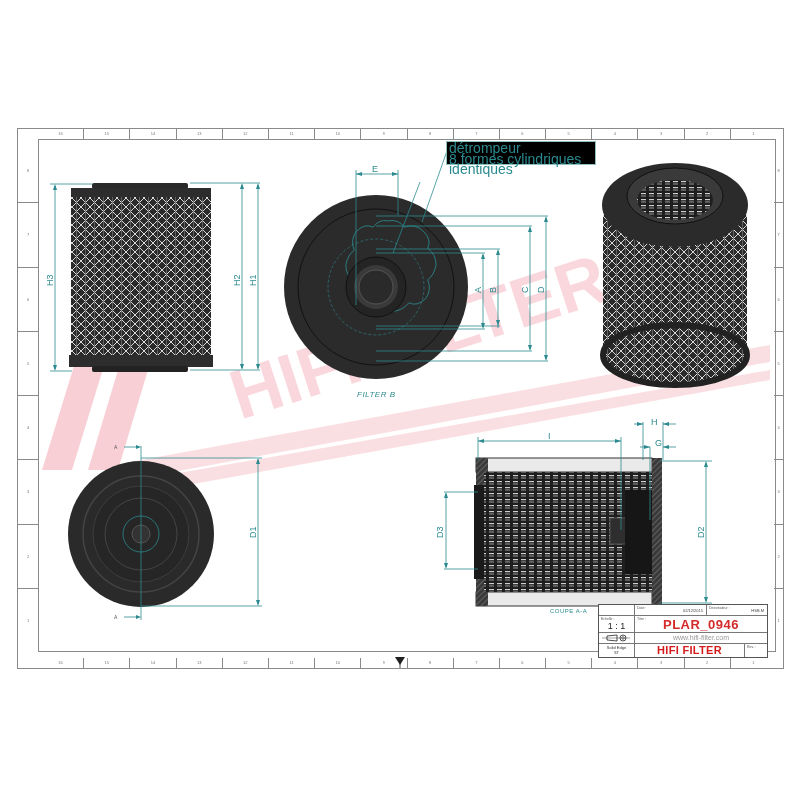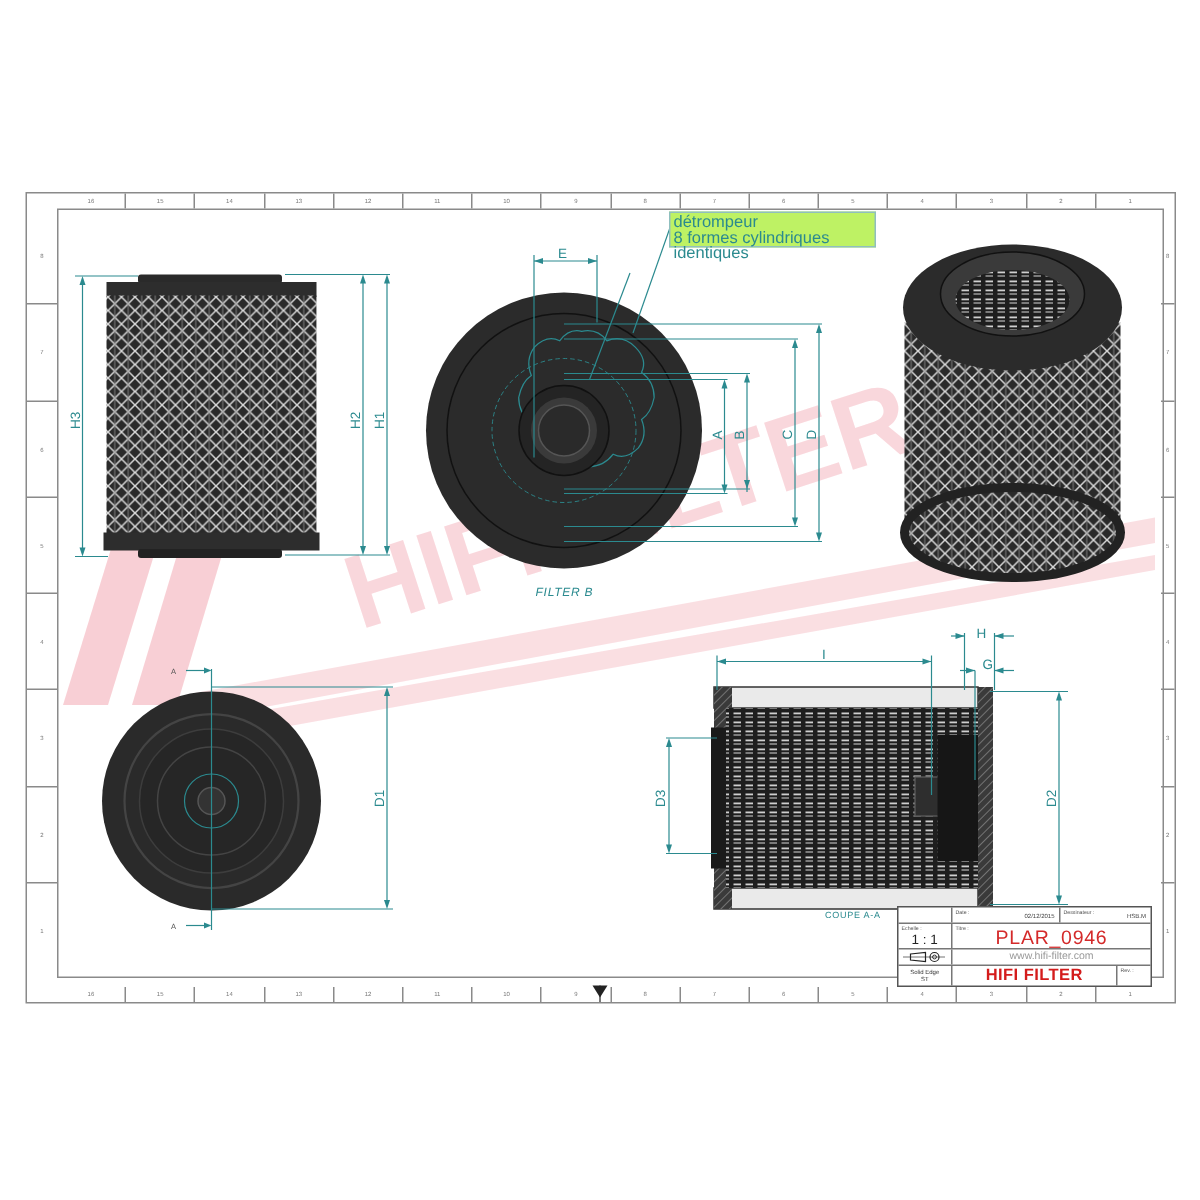--- a/index.html
+++ b/index.html
@@ -15,26 +15,26 @@
   .zone-left { left:0; }
   .zone-right { right:0; width:9px; }
   .zone-rcell { flex:1; border-bottom:1px solid #8a8a8a; font-size:4px; color:#777; display:flex; align-items:center; justify-content:center; }
   .zone-rcell:last-child { border-bottom:none; }
   svg.drawing { position:absolute; left:0; top:0; }
   .title-block { position:absolute; left:598px; top:604px; width:170px; height:54px; border:1px solid #555; box-sizing:border-box; background:#fff; font-size:4px; color:#333; }
   .tb-row { position:absolute; left:0; right:0; border-bottom:1px solid #777; box-sizing:border-box; }
   .tb-cell { position:absolute; top:0; bottom:0; border-right:1px solid #777; box-sizing:border-box; }
   .tb-label { position:absolute; left:2px; top:1px; font-size:3.5px; color:#555; }
   .tb-val { position:absolute; right:3px; bottom:2px; font-size:4px; color:#444; }
-  .ref { position:absolute; left:0; right:0; top:6px; text-align:center; color:#d42a2a; font-size:13px; letter-spacing:0.5px; }
+  .ref { position:absolute; left:0; right:0; top:6px; text-align:center; color:#d42a2a; font-size:13px; letter-spacing:0.5px;font-weight:bold; }
   .web { position:absolute; left:0; right:0; top:1px; text-align:center; color:#999; font-size:7px; }
   .brand { position:absolute; left:0; right:0; top:0px; text-align:center; color:#d41c1c; font-size:11px; font-weight:bold; letter-spacing:0.3px; }
   .scale { position:absolute; left:0; right:0; top:5px; text-align:center; font-size:9px; color:#222; }
   .edge { position:absolute; left:0; right:0; top:1px; text-align:center; font-size:4px; color:#333; line-height:5px; }
-  .callout { position:absolute; left:446px; top:141px; width:138px; height:24px; border:1px solid #8fbfbf; background:#bef264; box-sizing:border-box; padding:1px 2px; color:#2b8a8f; font-size:11px; line-height:10.5px; }
+  .callout { position:absolute; left:446px; top:141px; width:150px; height:24px; border:1px solid #8fbfbf; background:#000000; box-sizing:border-box; padding:1px 2px; color:#2b8a8f; font-size:14px; line-height:10.5px; }
   .dimlabel { font-family:"Liberation Sans", sans-serif; fill:#2b8a8f; font-size:9px; }
   .caption { position:absolute; color:#2b8a8f; font-size:8px; font-style:italic; letter-spacing:0.5px; }
 </style>
 </head>
 <body>
 
 <div class="sheet">
   <div class="zone-top">
     <div class="zone-cell">16</div>
     <div class="zone-cell">15</div>

